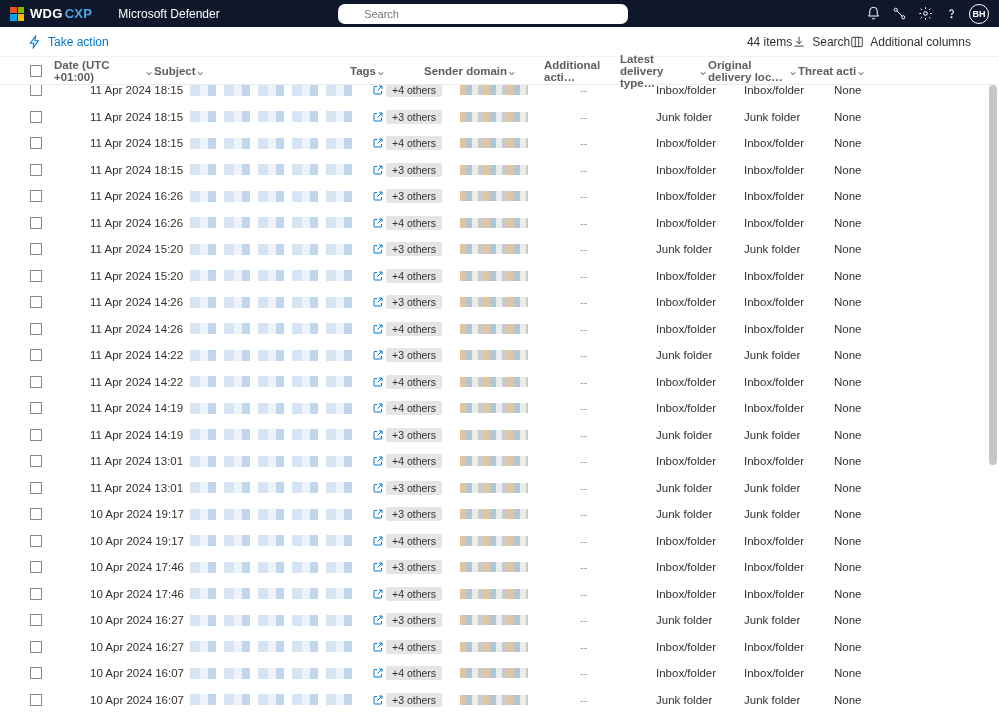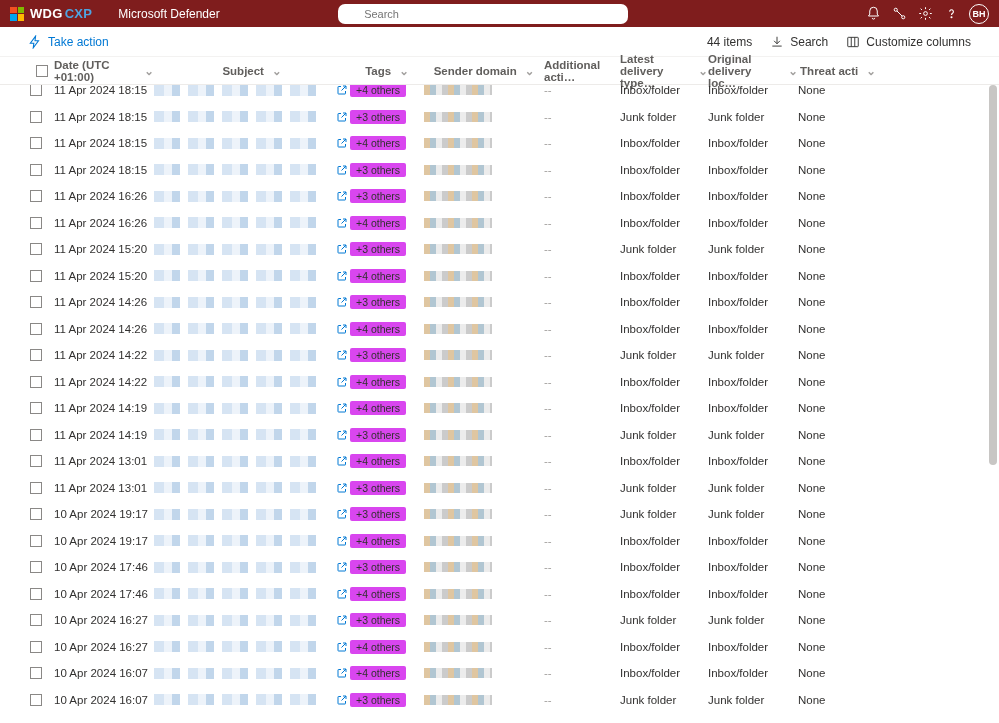--- a/index.html
+++ b/index.html
@@ -1,68 +1,68 @@
 <!DOCTYPE html>
 <html><head>
 <meta charset="utf-8">
 <style>
   * { box-sizing: border-box; margin: 0; padding: 0; }
   html, body { width: 999px; height: 723px; font-family: "Segoe UI", Arial, sans-serif; font-size: 12px; color: #323130; overflow: hidden; background:#fff; }
 
   
-  .topbar { height: 27px; background:#7f1d1d; color:#fff; display:flex; align-items:center; padding:0 10px; }
+  .topbar { height: 27px; background:#0f172a; color:#fff; display:flex; align-items:center; padding:0 10px; }
   .logo-box { display:flex; align-items:center; gap:6px; }
   .logo-tiles { width:14px; height:14px; display:grid; grid-template-columns:1fr 1fr; grid-template-rows:1fr 1fr; gap:1px;}
   .logo-tiles div:nth-child(1){background:#f25022;}
   .logo-tiles div:nth-child(2){background:#7fba00;}
   .logo-tiles div:nth-child(3){background:#00a4ef;}
   .logo-tiles div:nth-child(4){background:#ffb900;}
   .brand { font-weight:600; font-size:13px; letter-spacing:0.3px; }
   .brand .cxp { color:#4fa3e0; font-weight:600; margin-left:2px;}
   .app-name { font-size:12px; margin-left:26px; font-weight:400;}
   .search-wrap { margin-left:auto; margin-right:auto; }
   .search { width:290px; height:20px; background:#fff; border:none; border-radius:7px; padding:0 8px 0 26px; font-size:11px; position:relative; }
   .search-container { position:relative; }
   .search-container .mag { position:absolute; left:7px; top:3px; color:#666; }
   .topbar-icons { display:flex; gap:10px; align-items:center; margin-left:auto; }
   .topbar-icons .ico { width:16px; height:16px; display:flex; align-items:center; justify-content:center; color:#fff; cursor:pointer;}
   .avatar { width:20px; height:20px; border:1px solid #fff; border-radius:50%; display:flex; align-items:center; justify-content:center; font-size:9px; font-weight:600;}
 
   
   .actionbar { height:30px; display:flex; align-items:center; padding:0 28px 0 28px; border-bottom:1px solid #f3f2f1;}
   .take-action { color:#0078d4; display:flex; align-items:center; gap:6px; cursor:pointer; font-size:12px;}
-  .right-actions { margin-left:auto; display:flex; align-items:center; gap:18px; color:#323130;}
+  .right-actions { margin-left:auto; display:flex; align-items:center; color:#323130;}
   .right-actions .item { display:flex; align-items:center; gap:6px; cursor:pointer; font-size:12px;}
   .right-actions .count { color:#323130;}
 
   
   .thead { height:28px; display:flex; align-items:center; padding:0 0 0 30px; border-bottom:1px solid #edebe9; font-size:11.5px; color:#605e5c; font-weight:600;}
-  .col { display:flex; align-items:center; gap:8px;justify-content:center; }
+  .col { display:flex; align-items:center; gap:0; }
   .col .chev { color:#a19f9d; }
   .col-check { width:24px; }
   .col-date { width:100px; }
   .col-subject { width:196px; }
   .col-tags { width:74px; }
   .col-sender { width:120px; }
   .col-addl { width:76px; }
   .col-latest { width:88px; }
   .col-orig { width:90px; }
   .col-threat { width:80px; }
 
   
   .tbody { height: calc(723px - 27px - 30px - 28px); overflow-y:hidden; position:relative;}
   .row { height:26.5px; display:flex; align-items:center; padding-left:30px; font-size:11.5px; }
   .row .cb { width:24px; }
   .cbx { width:12px; height:12px; border:1px solid #8a8886; background:#fff; cursor:pointer;}
-  .cell-date { width:100px; color:#323130;}
+  .cell-date { width:100px; color:#323130;margin-left:36px;}
   .cell-subject { width:196px; display:flex; align-items:center; gap:6px;}
   .blur-sub { height:11px; flex:1; background: repeating-linear-gradient(90deg,#cfe0f2 0 10px,#eaf2fa 10px 18px,#b7cfe8 18px 26px,#fff 26px 34px); filter:blur(0.6px); opacity:0.85; margin-right:6px;}
   .ext-icon { color:#0078d4; width:14px; flex:none;}
   .cell-tags { width:74px; }
-  .tag-badge { background:#d946ef; color:#323130; font-size:10.5px; padding:1px 6px; border-radius:2px; display:inline-block;}
+  .tag-badge { background:#e5e5e5; color:#323130; font-size:10.5px; padding:1px 6px; border-radius:2px; display:inline-block;}
   .cell-sender { width:120px; }
   .blur-sender { height:10px; width:68px; background: repeating-linear-gradient(90deg,#d8b98a 0 6px,#9eb8c8 6px 12px,#e8e8e8 12px 18px,#bfbfbf 18px 24px); filter:blur(0.7px); opacity:0.8;}
   .cell-addl { width:76px; color:#a19f9d;}
   .cell-latest { width:88px; color:#323130;}
   .cell-orig { width:90px; color:#323130;}
   .cell-threat { width:80px; color:#323130;}
 
   
   .fake-scroll { position:absolute; right:2px; top:0; width:8px; height:100%; }
   .fake-scroll .thumb { position:absolute; right:0; top:0; width:8px; height:380px; background:#c8c6c4; border-radius:4px;}
@@ -141,21 +141,21 @@
           <path d="M12 3v12M7 10l5 5 5-5M4 19h16"></path>
         </svg>
       <span>Search</span>
     </div>
     <div class="item">
       <svg width="14" height="14" viewBox="0 0 24 24" fill="none" stroke="#323130" stroke-width="1.6">
           <rect x="3" y="4" width="18" height="16" rx="1"></rect>
           <line x1="9" y1="4" x2="9" y2="20"></line>
           <line x1="15" y1="4" x2="15" y2="20"></line>
         </svg>
-      <span>Customize columns</span>
+      <span>Additional columns</span>
     </div>
   </div>
 </div>
 
 <div class="thead">
   <div class="col col-check">
     <div class="cbx"></div>
   </div>
   <div class="col col-date">
     <span>Date (UTC +01:00)</span>

